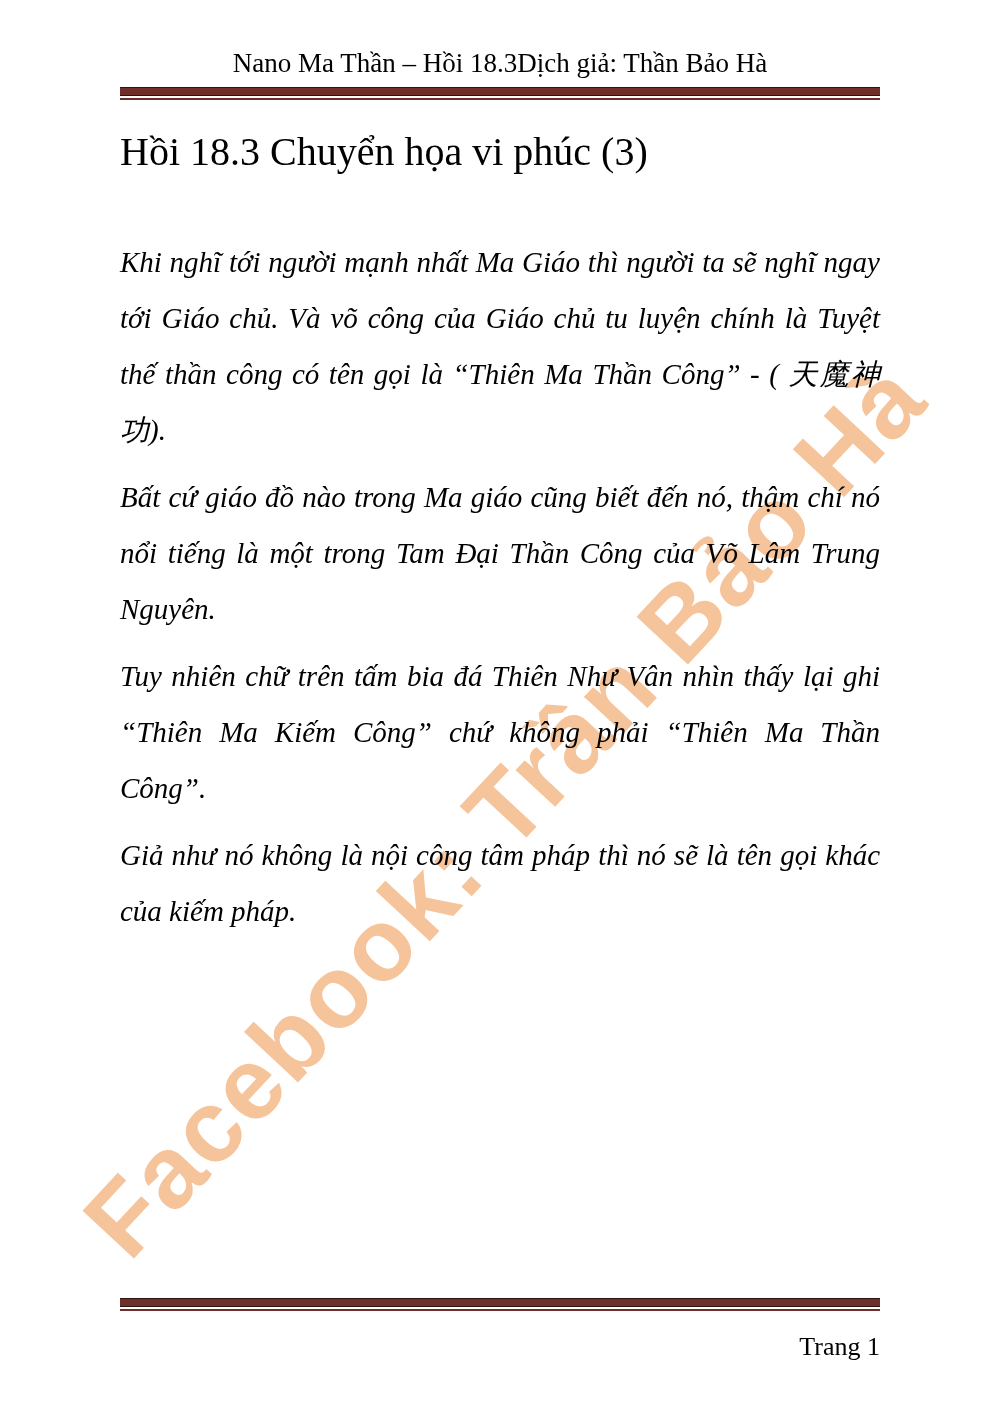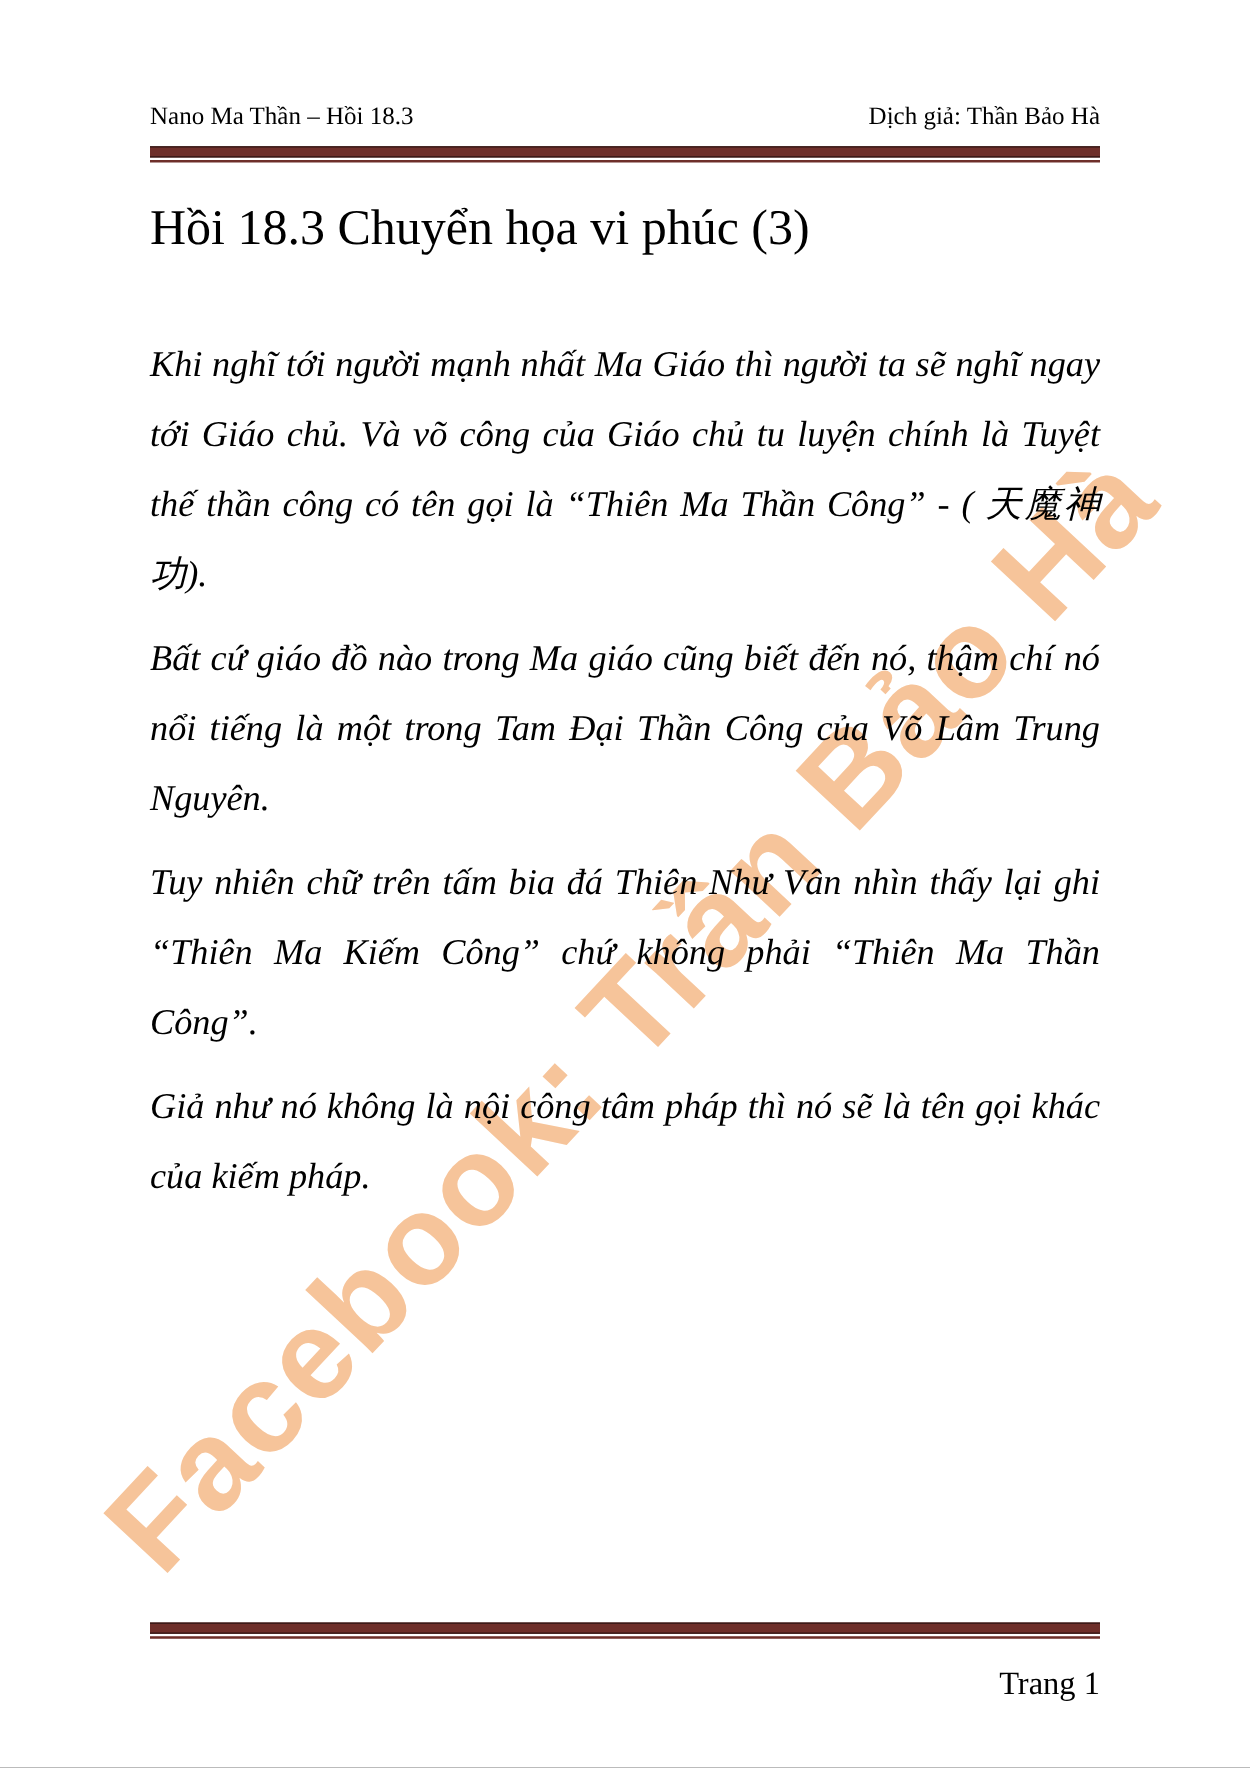--- a/index.html
+++ b/index.html
@@ -35,25 +35,25 @@
     user-select: none;
   }
   .content {
     position: absolute;
     inset: 0;
     padding: 0 120px;
     z-index: 1;
   }
   .page-header {
     display: flex;
-    justify-content: space-between;
+    justify-content: center;
     align-items: baseline;
-    font-size: 20px;
+    font-size: 27px;
     line-height: 34px;
-    margin-top: 76px;
+    margin-top: 46px;
   }
   .rule { margin-top: 7px; }
   .rule .thick { height: 7px; background: var(--rule); border-top: 1px solid #2e1513; border-bottom: 1px solid #2e1513; }
   .rule .gap { height: 2px; background: transparent; }
   .rule .thin { height: 2px; background: var(--rule); }
   .chapter-title {
     text-align: left;
     font-size: 40px;
     font-weight: normal;
     margin: 28px 0 0 0;

